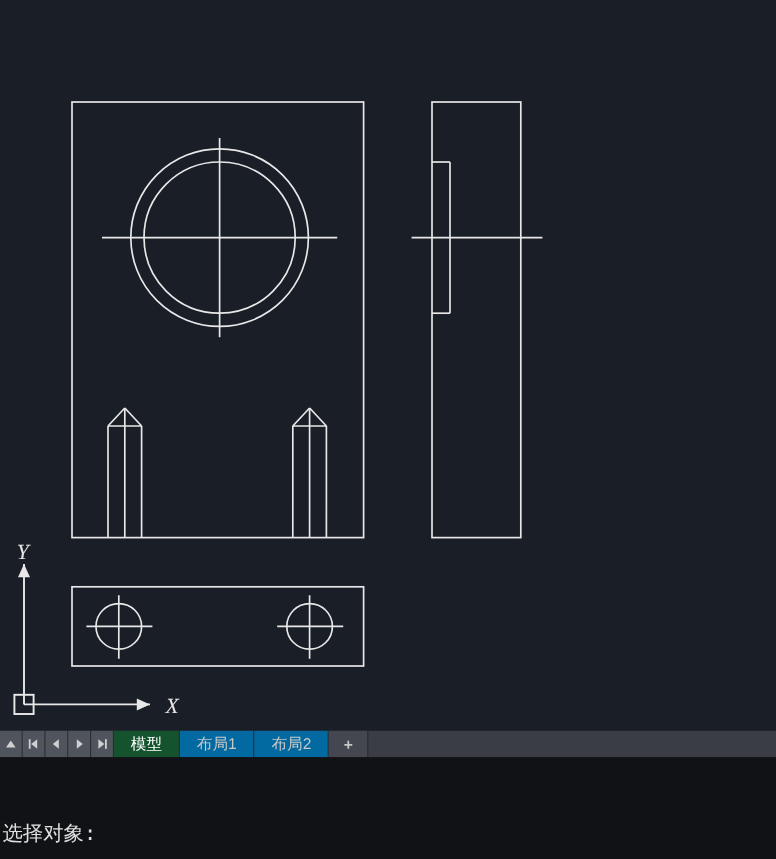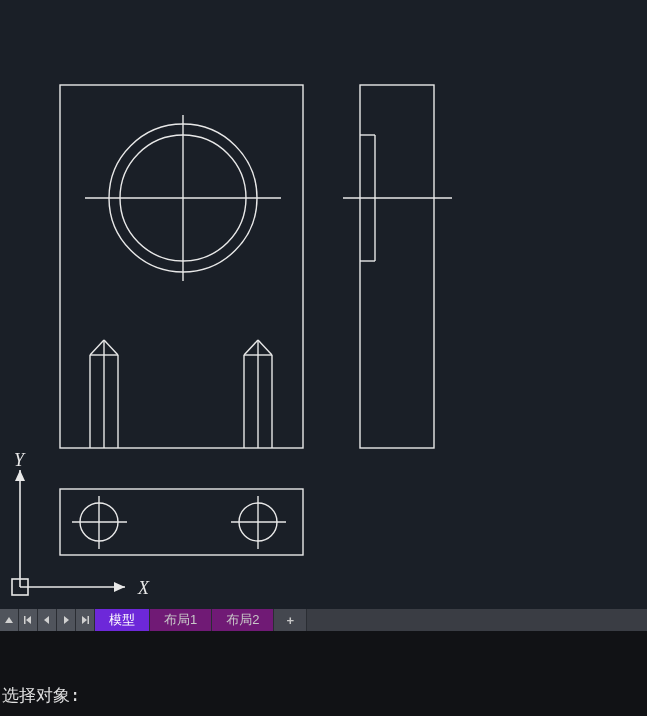--- a/index.html
+++ b/index.html
@@ -32,28 +32,28 @@
       border-right: 1px solid #2a2d33;
       display: flex; align-items: center; justify-content: center;
       color: #d0d0d0;
       cursor: pointer;
       font-size: 10px;
     }
     .tab {
       height: 22px;
       padding: 0 14px;
       display: flex; align-items: center;
-      background: #701a75;
+      background: #0369a1;
       color: #c8c8c8;
       font-size: 13px;
       border-right: 1px solid #2a2d33;
       cursor: pointer;
     }
     .tab.active {
-      background: #6d28d9;
+      background: #14532d;
       color: #fff;
     }
     .tab.add {
       padding: 0 12px;
       background: #44474f;
       color: #c8c8c8;
       font-size: 13px;
       font-weight: bold;
     }
     .cmd-area {

